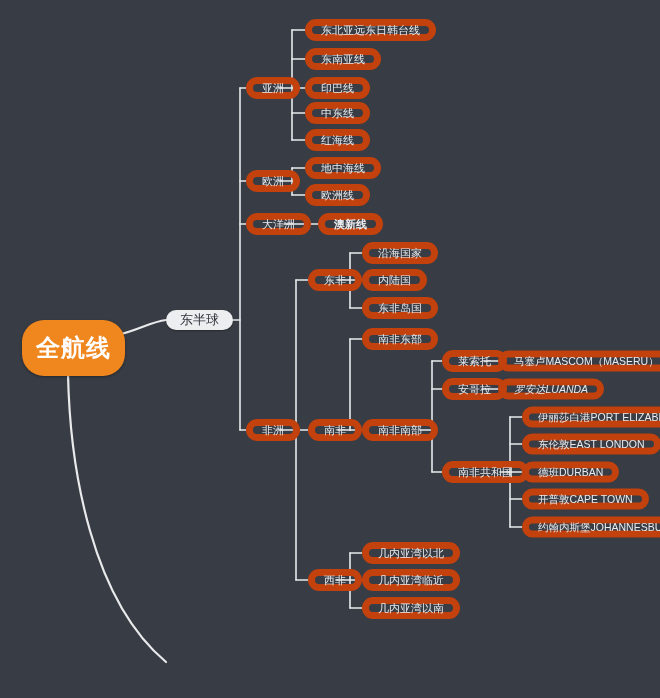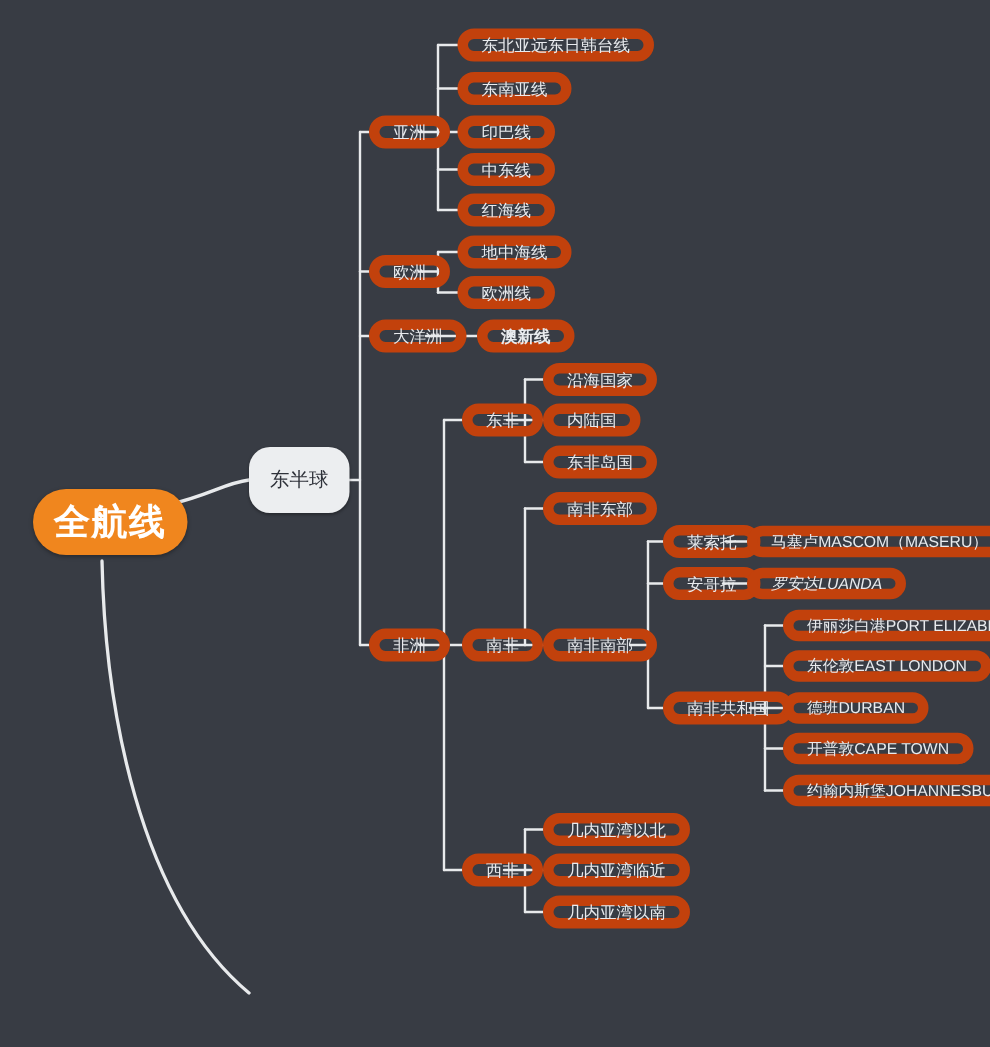--- a/index.html
+++ b/index.html
@@ -20,30 +20,30 @@
     transform:translate(0,-50%);
   }
   
   .n-root{
     background:#f0861e;
     color:#ffffff;
     font-size:24px;
     font-weight:bold;
     letter-spacing:1px;
     border-radius:22px;
-    height:44px;
+    height:56px;
     padding:0 14px;
     box-shadow:0 1px 3px rgba(0,0,0,.35);
   }
   
   .n-hemi{
     background:#eceef0;
     color:#2f323a;
     font-size:13px;
-    height:44px;
+    height:20px;
     padding:0 14px;
     border-radius:14px;
     box-shadow:0 1px 2px rgba(0,0,0,.3);
   }
   
   .n-out{
     background:transparent;
     color:#e9ebee;
     border:7px solid #c2410c;
     font-size:11px;

